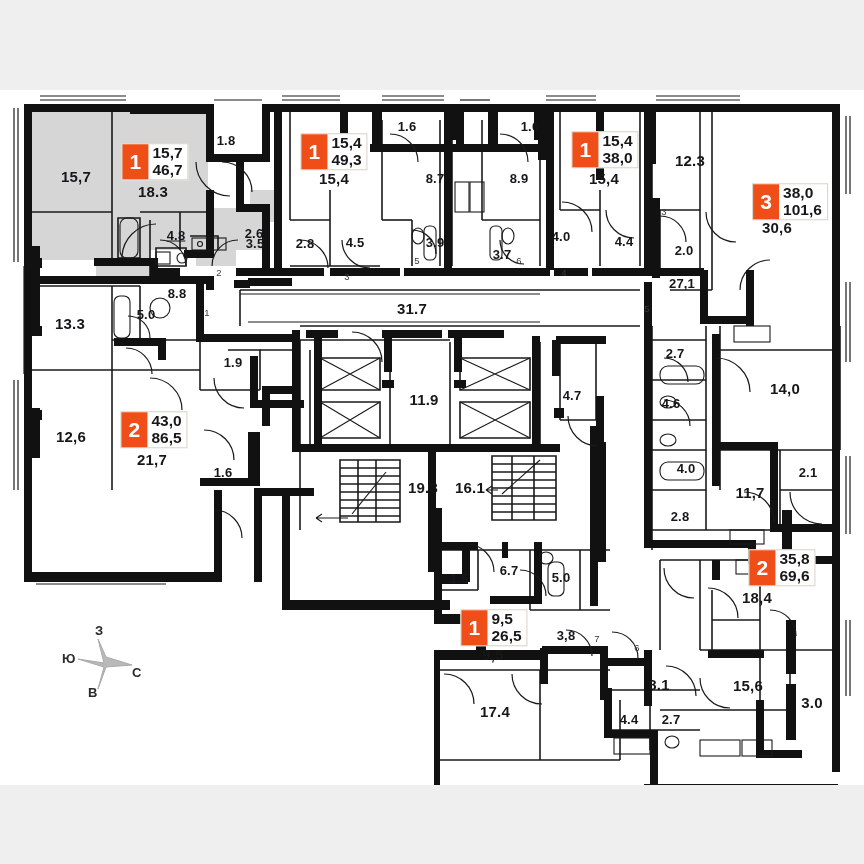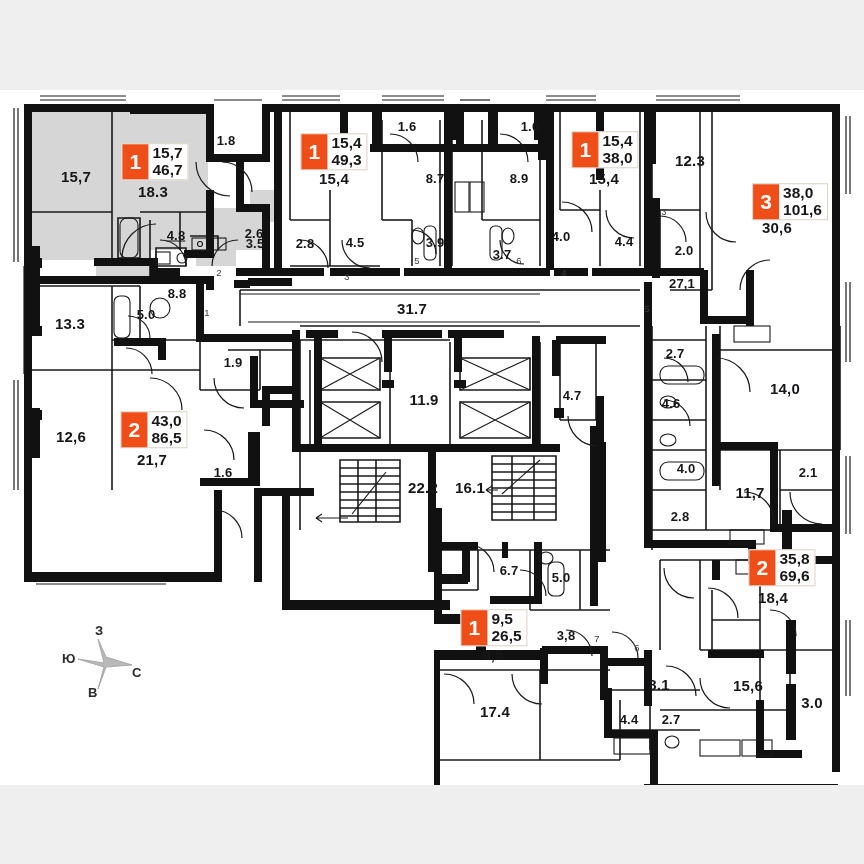--- a/index.html
+++ b/index.html
@@ -497,41 +497,41 @@
         <div class="lbl m" style="left: 70px; top: 233px;">13.3</div>
         <div class="lbl s" style="left: 146px; top: 224px;">5.0</div>
         <div class="lbl s" style="left: 177px; top: 203px;">8.8</div>
         <div class="lbl t" style="left: 207px; top: 222px;">1</div>
         <div class="lbl s" style="left: 233px; top: 272px;">1.9</div>
         <div class="lbl m" style="left: 71px; top: 346px;">12,6</div>
         <div class="lbl m" style="left: 152px; top: 369px;">21,7</div>
         <div class="lbl s" style="left: 223px; top: 382px;">1.6</div>
         <div class="lbl m" style="left: 424px; top: 309px; text-align: right;">11.9</div>
         <div class="lbl s" style="left: 572px; top: 305px;">4.7</div>
-        <div class="lbl m" style="left: 423px; top: 397px;">22.2</div>
+        <div class="lbl m" style="left: 423px; top: 397px;">19.3</div>
         <div class="lbl m" style="left: 470px; top: 397px;">16.1</div>
         <div class="lbl s" style="left: 675px; top: 263px;">2.7</div>
         <div class="lbl s" style="left: 671px; top: 313px;">4.6</div>
         <div class="lbl m" style="left: 785px; top: 298px;">14,0</div>
         <div class="lbl s" style="left: 686px; top: 378px;">4.0</div>
         <div class="lbl m" style="left: 750px; top: 402px;">11,7</div>
         <div class="lbl s" style="left: 808px; top: 382px;">2.1</div>
         <div class="lbl s" style="left: 680px; top: 426px;">2.8</div>
         <div class="lbl s" style="left: 459px; top: 488px;">1.5</div>
         <div class="lbl s" style="left: 509px; top: 480px;">6.7</div>
         <div class="lbl s" style="left: 561px; top: 487px;">5.0</div>
         <div class="lbl m" style="left: 493px; top: 564px;">9,5</div>
         <div class="lbl s" style="left: 566px; top: 545px;">3,8</div>
         <div class="lbl t" style="left: 597px; top: 548px;">7</div>
         <div class="lbl t" style="left: 637px; top: 557px;">6</div>
         <div class="lbl m" style="left: 659px; top: 594px;">8.1</div>
         <div class="lbl m" style="left: 495px; top: 621px;">17.4</div>
         <div class="lbl s" style="left: 629px; top: 629px;">4.4</div>
         <div class="lbl s" style="left: 671px; top: 629px;">2.7</div>
-        <div class="lbl m" style="left: 773px; top: 507px;">18,4</div>
+        <div class="lbl m" style="left: 757px; top: 507px;">18,4</div>
         <div class="lbl m" style="left: 748px; top: 595px;">15,6</div>
         <div class="lbl m" style="left: 812px; top: 612px;">3.0</div>
       </div>
     <div id="badges">
         <div class="badge" style="left: 155px; top: 72px;">
           <div class="rooms">1</div>
           <div class="areas">
             <span>15,7</span>
             <span>46,7</span>
           </div>

